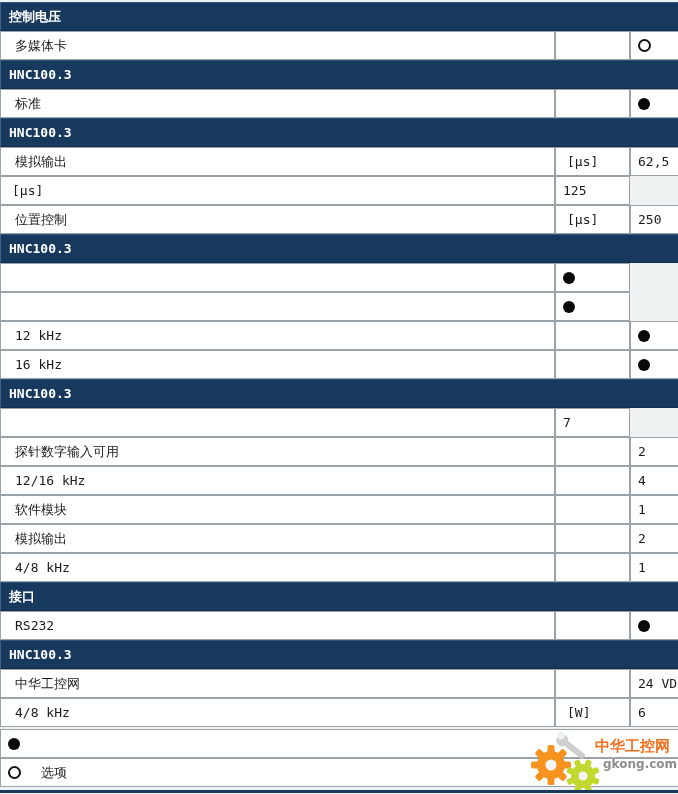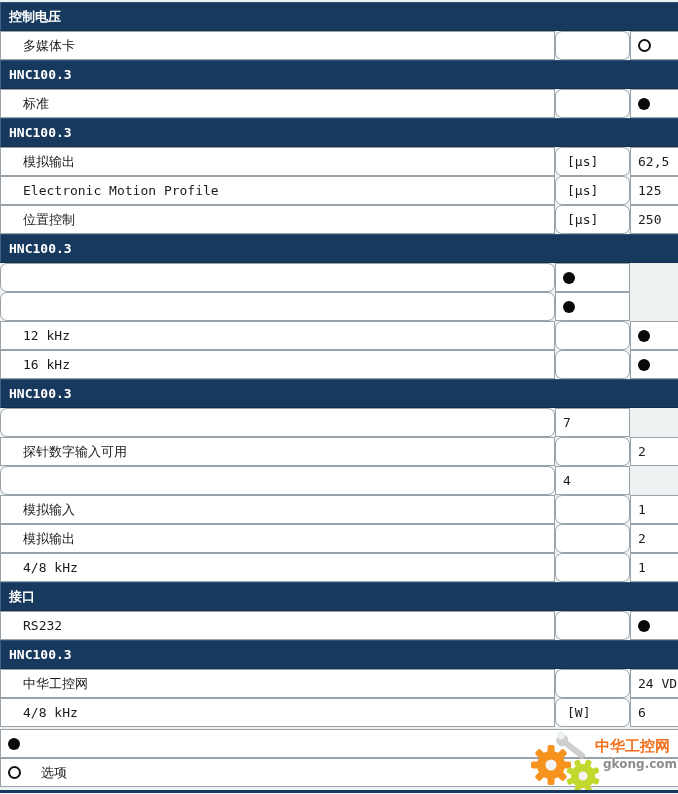--- a/index.html
+++ b/index.html
@@ -42,22 +42,22 @@
     box-sizing: border-box;
     background: #ffffff;
     border: 1px solid #98a2a8;
     display: flex;
     align-items: center;
     font-size: 13px;
     color: #1b1b1b;
     white-space: nowrap;
     overflow: hidden;
   }
-  .cell.label { padding-left: 22px; }
-  .cell.unit  { padding-left: 11px; border-radius: 7px; }
+  .cell.label { padding-left: 14px; }
+  .cell.unit  { padding-left: 11px; }
   .cell.value { padding-left: 7px; }
   
   .circle-filled {
     width: 12px; height: 12px;
     border-radius: 50%;
     background: #0a0a0a;
     flex: 0 0 auto;
   }
   .circle-hollow {
     width: 9px; height: 9px;
@@ -146,21 +146,20 @@
       </div>
       <div class="section-header">
         <span>HNC100.3</span>
       </div>
       <div class="data-row">
         <div class="cell label">模拟输出</div>
         <div class="cell unit">[μs]</div>
         <div class="cell value">62,5</div>
       </div>
       <div class="data-row">
-        <div class="cell label">Electronic Motion Profile</div>
         <div class="cell unit">[μs]</div>
         <div class="cell value">125</div>
       </div>
       <div class="data-row">
         <div class="cell label">位置控制</div>
         <div class="cell unit">[μs]</div>
         <div class="cell value">250</div>
       </div>
       <div class="section-header">
         <span>HNC100.3</span>
@@ -197,25 +196,26 @@
       <div class="data-row">
         <div class="cell unit"></div>
         <div class="cell value">7</div>
       </div>
       <div class="data-row">
         <div class="cell label">探针数字输入可用</div>
         <div class="cell unit"></div>
         <div class="cell value">2</div>
       </div>
       <div class="data-row">
+        <div class="cell label">12/16 kHz</div>
         <div class="cell unit"></div>
         <div class="cell value">4</div>
       </div>
       <div class="data-row">
-        <div class="cell label">模拟输入</div>
+        <div class="cell label">软件模块</div>
         <div class="cell unit"></div>
         <div class="cell value">1</div>
       </div>
       <div class="data-row">
         <div class="cell label">模拟输出</div>
         <div class="cell unit"></div>
         <div class="cell value">2</div>
       </div>
       <div class="data-row">
         <div class="cell label">4/8 kHz</div>

